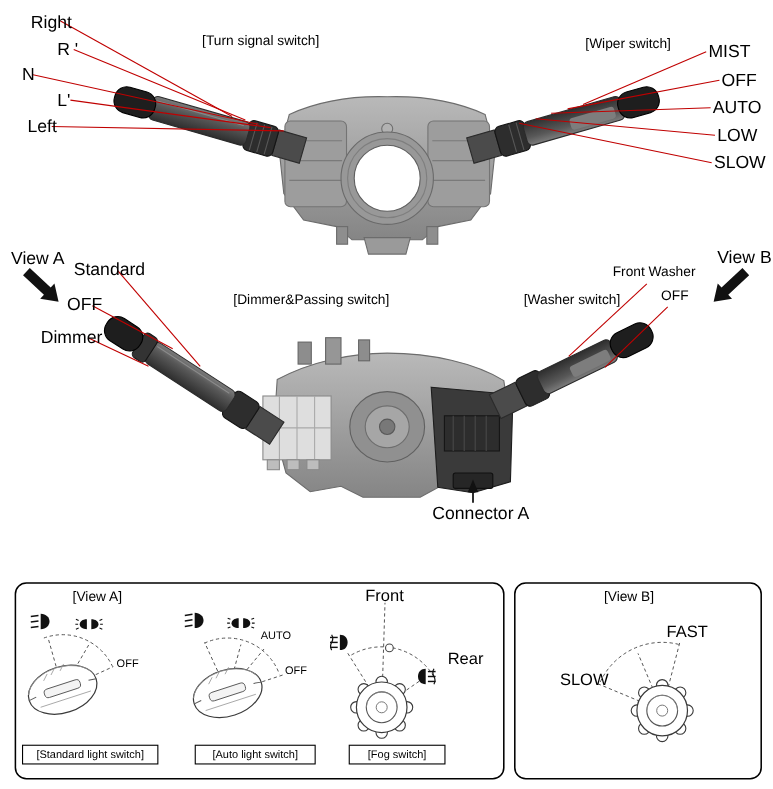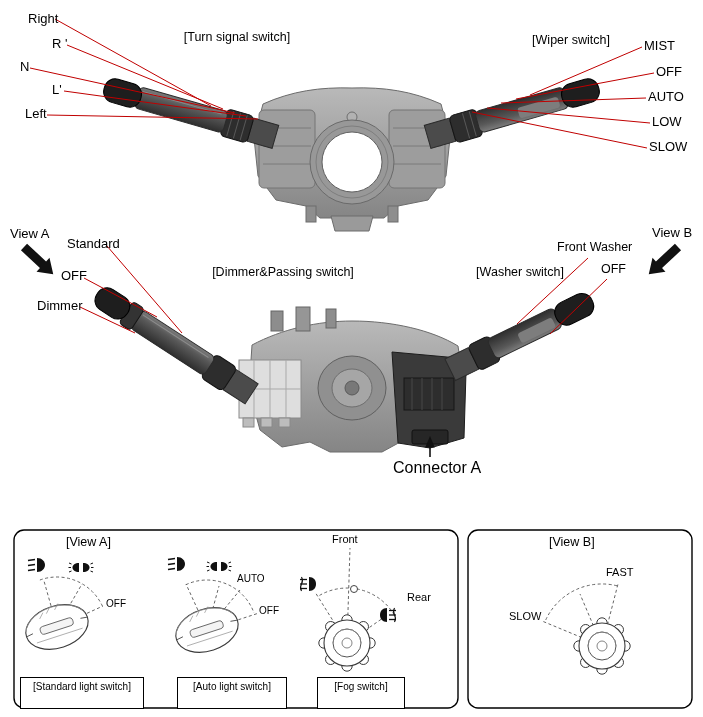--- a/index.html
+++ b/index.html
@@ -1,27 +1,27 @@
 <!DOCTYPE html>
 <html><head>
 <meta charset="utf-8">
 <style>
   * { margin:0; padding:0; box-sizing:border-box; }
   html,body { background:#fff; }
   body { font-family:"Liberation Sans", sans-serif; }
   #canvas { position:relative; width:703px; height:717px; background:#fff; overflow:hidden; }
   #art { position:absolute; left:0; top:0; }
-  .lbl { position:absolute; font-size:13px; color:#000; white-space:nowrap; line-height:1.15; }
+  .lbl { position:absolute; font-size:16px; color:#000; white-space:nowrap; line-height:1.15; }
   .bracket { font-size:12.5px;margin-left:40px; }
   .big { font-size:12.5px; }
   .ctr { transform:translateX(-50%); }
-  .small { font-size:11px; }
+  .small { font-size:15px; }
   .tiny { font-size:10px; }
   .subbox { position:absolute; border:1px solid #000; font-size:10px; text-align:center;
-            padding:3px 0 16px; background:#fff; color:#000; white-space:nowrap; }
+            padding:3px 0 2px; background:#fff; color:#000; white-space:nowrap; }
 </style>
 </head>
 <body>
 
 <div id="canvas">
 
 <svg id="art" width="703" height="717" viewBox="0 0 703 717">
   <defs>
     <linearGradient id="stalkG" x1="0" y1="0" x2="0" y2="1">
       <stop offset="0" stop-color="#7c7c7c"></stop>

